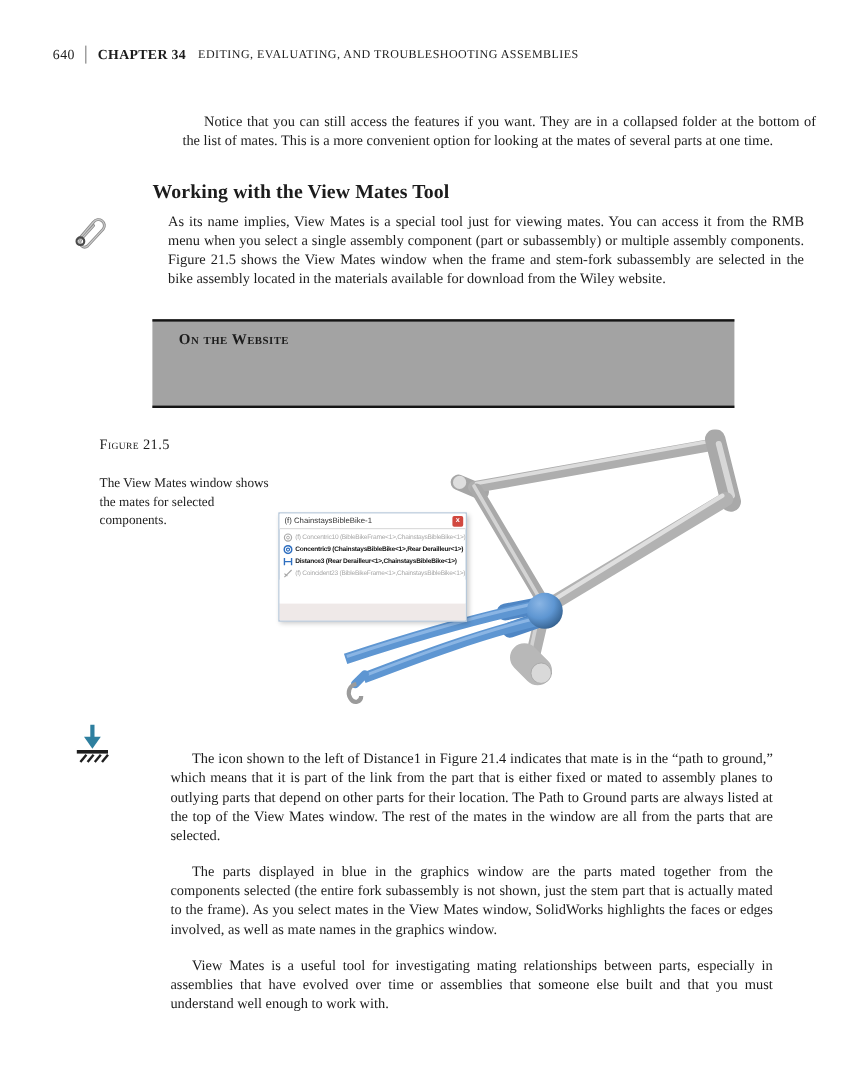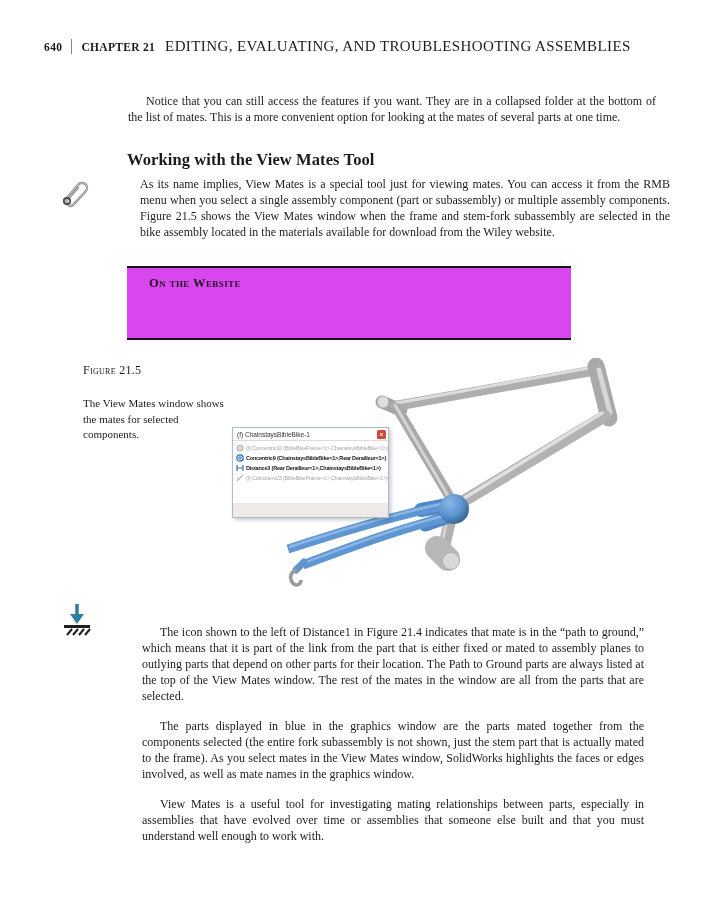--- a/index.html
+++ b/index.html
@@ -4,46 +4,46 @@
 <style>
   * { margin:0; padding:0; box-sizing:border-box; }
   html,body { background:#ffffff; }
   .page {
     position:relative; width:717px; height:900px; background:#ffffff;
     font-family:"Liberation Serif", serif; color:#1c1c1c; overflow:hidden;
   }
 
   
   .running-header { position:absolute; left:44px; top:38px; display:flex; align-items:center; }
-  .folio { font-weight:bold; font-size:11.5px; letter-spacing:.4px; }
+  .folio { font-weight:normal; font-size:11.5px; letter-spacing:.4px; }
   .header-divider { width:1px; height:15px; background:#888; margin:0 9px; }
   .chapter-label { font-weight:bold; font-size:11.5px; letter-spacing:.3px; margin-right:10px; }
-  .chapter-title { font-size:15px; letter-spacing:.4px; }
+  .chapter-title { font-size:10px; letter-spacing:.4px; }
 
   
   .bodytext { font-size:12px; line-height:16px; text-align:justify; }
-  .indent { text-indent:18px; }
+  .indent { text-indent:18px;margin-left:24px; }
 
   .para-intro { position:absolute; left:128px; top:93px; width:528px; }
 
   .section-heading {
     position:absolute; left:127px; top:150px; width:520px;
     font-size:16.5px; font-weight:bold; letter-spacing:.1px;
   }
   .para-section { position:absolute; left:140px; top:176px; width:530px; }
 
   
   .margin-icon { position:absolute; }
   .mi-viewmates { left:57px; top:177px; }
   .mi-ground   { left:61px; top:602px; }
 
   
   .website-box {
-    position:absolute; left:127px; top:266px; width:444px; height:74px;
-    background:#d946ef; border-top:2.5px solid #151515; border-bottom:2.5px solid #151515;
+    position:absolute; left:127px; top:266px; width:485px; height:74px;
+    background:#a3a3a3; border-top:2.5px solid #151515; border-bottom:2.5px solid #151515;
     padding:8px 32px 0 22px;
   }
   .website-box h3 { font-size:12.5px; font-weight:bold; font-variant-caps:small-caps; letter-spacing:.4px; }
   .website-box p { margin-top:8px; font-size:12px; line-height:16px; text-align:justify; }
   .mono { font-family:"Liberation Mono", monospace; font-size:11px; }
 
   
   .fig-caption { position:absolute; left:83px; top:363px; width:142px; }
   .fig-label { font-size:12px; font-weight:normal; font-variant-caps:small-caps; letter-spacing:.3px; }
   .fig-text { font-size:11px; line-height:15.5px; margin-top:18px; }
@@ -83,21 +83,21 @@
   .lower-block p { margin:14px; }
 </style>
 </head>
 <body>
 
 <div class="page">
 
   <div class="running-header">
     <span class="folio">640</span>
     <span class="header-divider"></span>
-    <span class="chapter-label">CHAPTER 21</span>
+    <span class="chapter-label">CHAPTER 34</span>
     <span class="chapter-title">EDITING, EVALUATING, AND TROUBLESHOOTING ASSEMBLIES</span>
   </div>
 
   <p class="bodytext indent para-intro">Notice that you can still access the features if you want. They are in a collapsed folder at the bottom of the list of mates. This is a more convenient option for looking at the mates of several parts at one time.</p>
 
   <h2 class="section-heading">Working with the View Mates Tool</h2>
   <p class="bodytext para-section">As its name implies, View Mates is a special tool just for viewing mates. You can access it from the RMB menu when you select a single assembly component (part or subassembly) or multiple assembly components. Figure 21.5 shows the View Mates window when the frame and stem-fork subassembly are selected in the bike assembly located in the materials available for download from the Wiley website.</p>
 
   <div class="margin-icon mi-viewmates">
     <svg width="34" height="34" viewBox="0 0 34 34">

